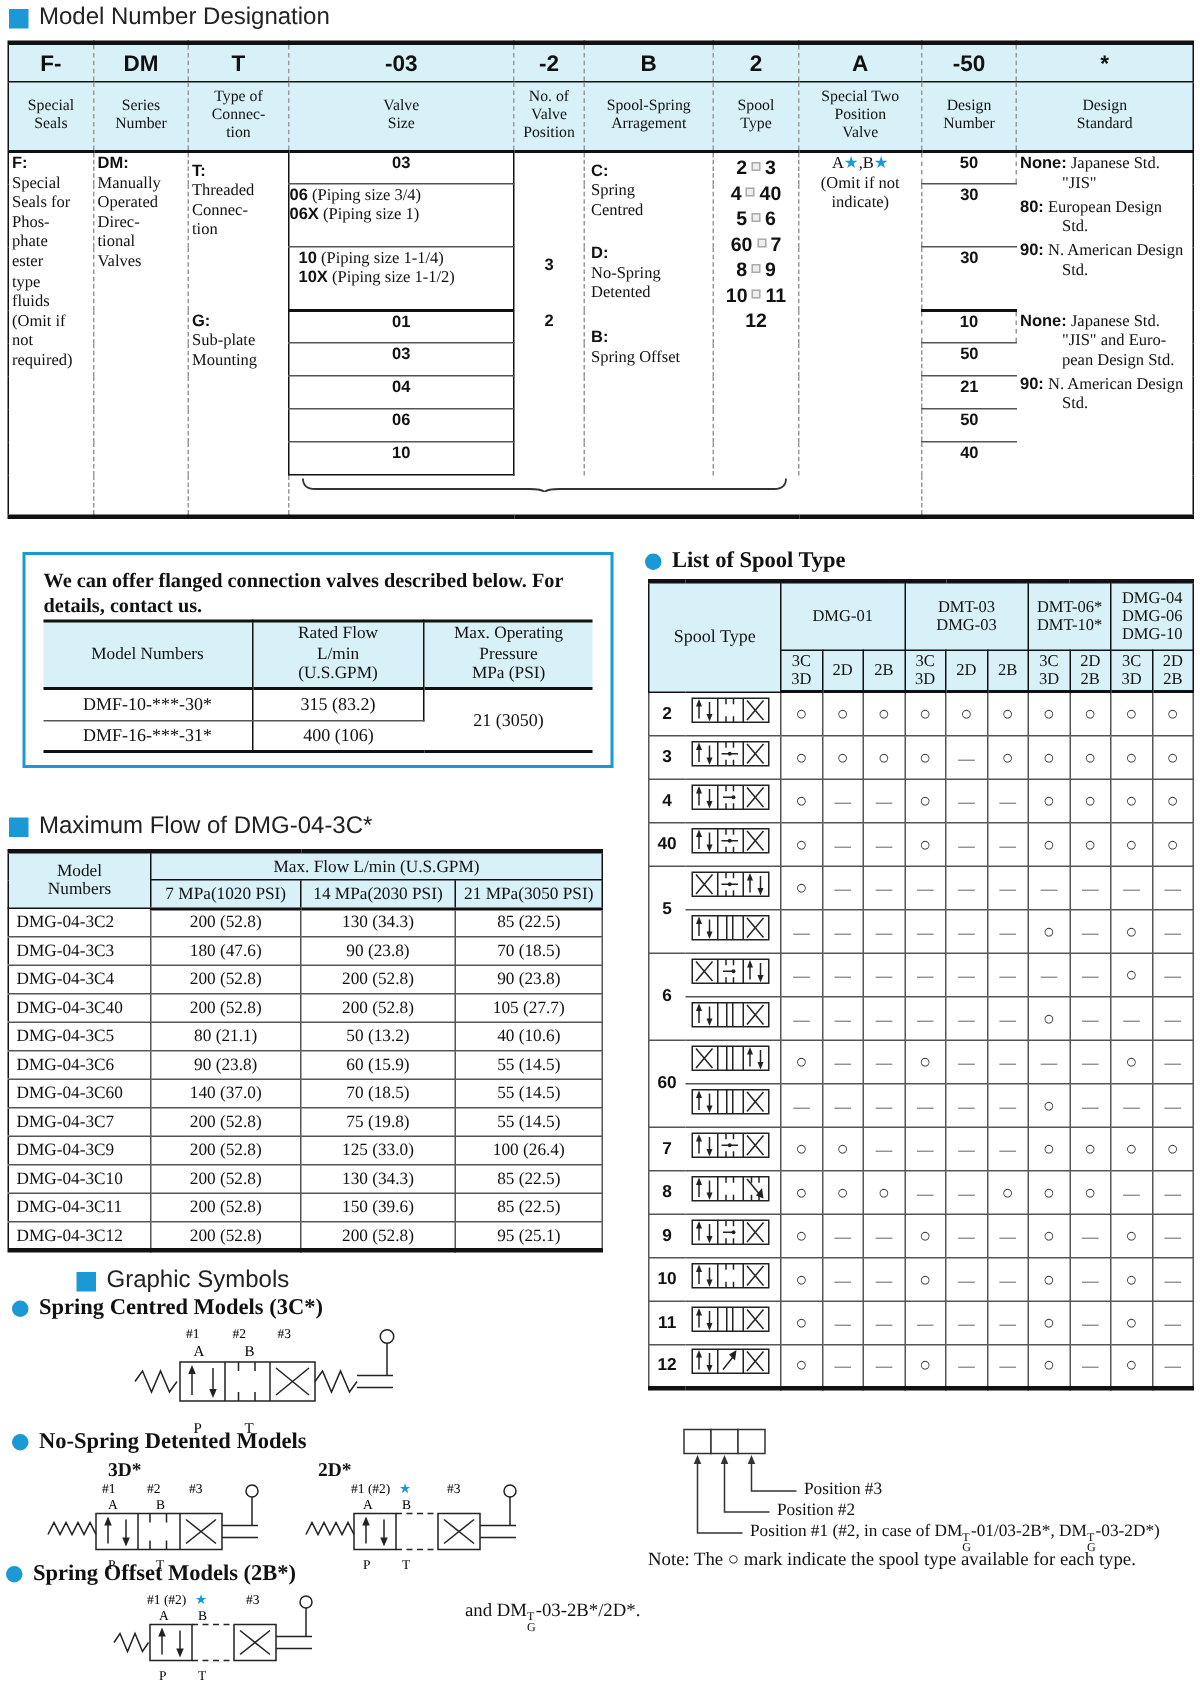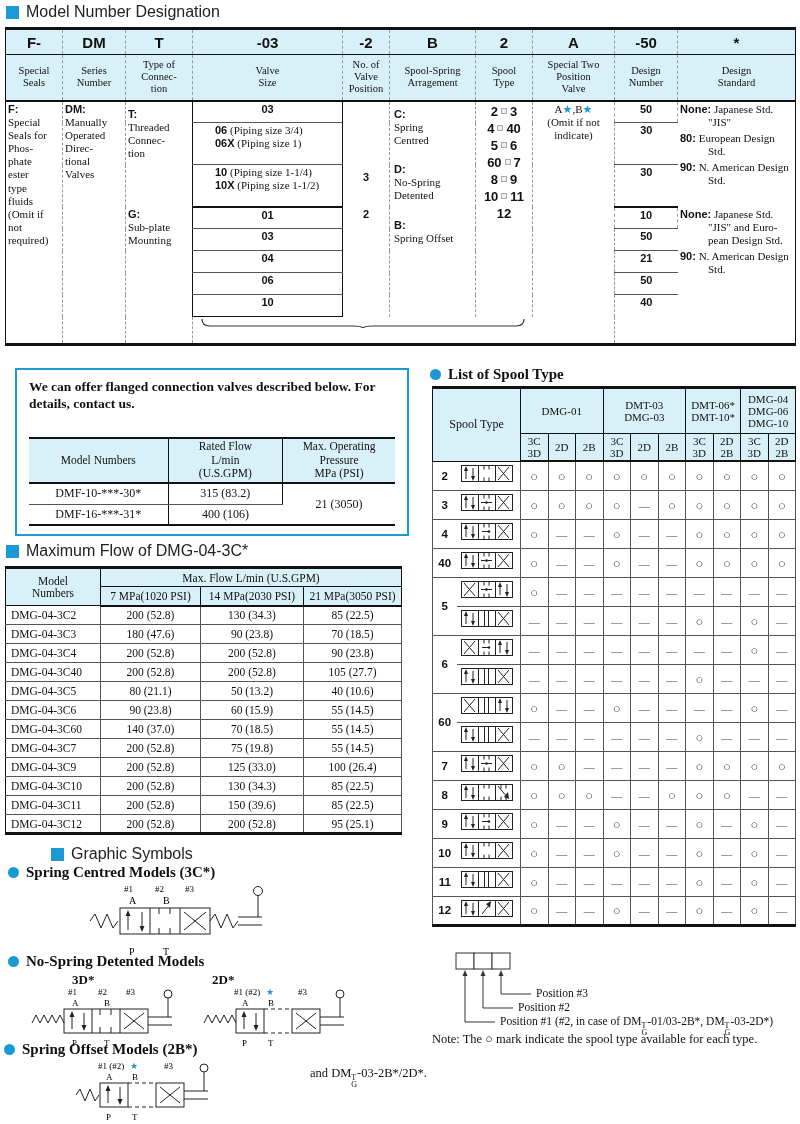--- a/index.html
+++ b/index.html
@@ -43,21 +43,21 @@
   td.spl{vertical-align:middle;}
   .sp-line{display:flex;align-items:center;justify-content:center;gap:3px;
            font-family:"Liberation Sans",sans-serif;font-weight:bold;font-size:13px;line-height:17px;}
   .sq{width:6px;height:6px;background:#eee;border:1px solid #aaa;display:inline-block;}
   td.spc{vertical-align:middle;text-align:center;font-size:11px;}
   td.std{font-size:10.3px;line-height:1.2;padding:3px 3px;}
   .std-entry{padding-left:28px;text-indent:-28px;margin-bottom:3px;}
   td.notecell{border-right:1px dashed #999;text-align:center;font-size:12px;vertical-align:top;padding-top:0;}
   
   #flanged-box{border:2px solid var(--accent);padding:9px 12px 8px 12px;}
-  #flanged-box .msg{font-weight:bold;font-size:13.5px;line-height:1.25;margin-bottom:24px;}
+  #flanged-box .msg{font-weight:bold;font-size:13.5px;line-height:1.25;margin-bottom:0;}
   #flanged-table{border-collapse:collapse;width:100%;border-top:2px solid #111;border-bottom:2px solid #111;}
   #flanged-table th{background:var(--cyan);font-weight:normal;font-size:11.5px;border-bottom:2px solid #111;
         border-right:1px solid #111;height:41px;vertical-align:middle;line-height:1.2;}
   #flanged-table td{font-size:12px;text-align:center;border-right:1px solid #111;border-bottom:1px solid #555;
         height:21px;vertical-align:middle;}
   #flanged-table th:last-child,#flanged-table td:last-child{border-right:none;}
   #flanged-table tr:last-child td{border-bottom:none;}
   
   #maxflow-table{border-collapse:collapse;table-layout:fixed;width:396px;
        border-top:3px solid #111;border-bottom:3px solid #111;border-left:1px solid #111;border-right:1px solid #111;}
@@ -232,28 +232,28 @@
 indicate)</div>
     </td>
     <td class="dn">50</td>
     <td class="std" rowspan="3">
       <div class="std-entry"><span class="code">None:</span> <span>Japanese Std. "JIS"</span></div>
       <div class="std-entry"><span class="code">80:</span> <span>European Design Std.</span></div>
       <div class="std-entry"><span class="code">90:</span> <span>N. American Design Std.</span></div>
     </td>
   </tr>
   <tr class="h42">
-    <td class="szc" style="padding-left:22px;">
+    <td class="szc" style="padding-left:0;">
       <div><span class="code">06</span><span> (Piping size 3/4)</span></div>
       <div><span class="code">06X</span><span> (Piping size 1)</span></div>
     </td>
     <td class="dn">30</td>
   </tr>
   <tr class="h42 tg-split">
-    <td class="szc" style="padding-left:22px;">
+    <td class="szc" style="padding-left:6px;">
       <div><span class="code">10</span><span> (Piping size 1-1/4)</span></div>
       <div><span class="code">10X</span><span> (Piping size 1-1/2)</span></div>
     </td>
     <td class="dn">30</td>
   </tr>
   <tr class="h22">
     <td class="gcell" rowspan="6">
       <span class="code">G:</span>
       <div class="pre">Sub-plate
 Mounting</div>

